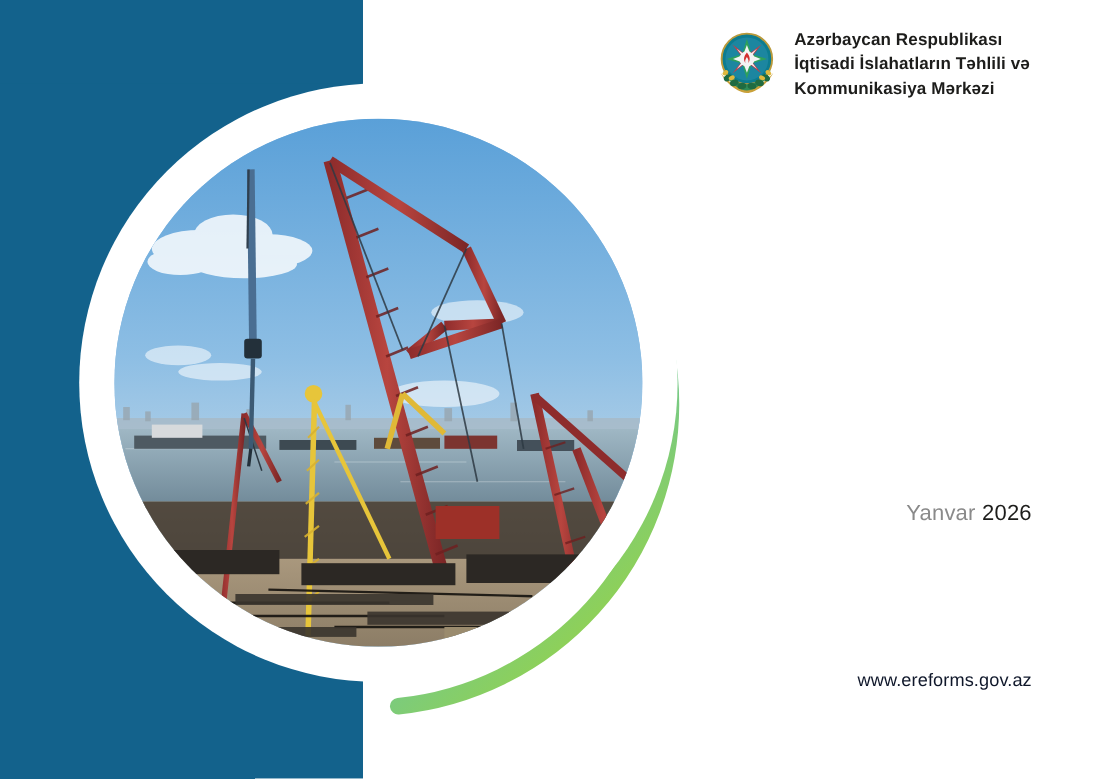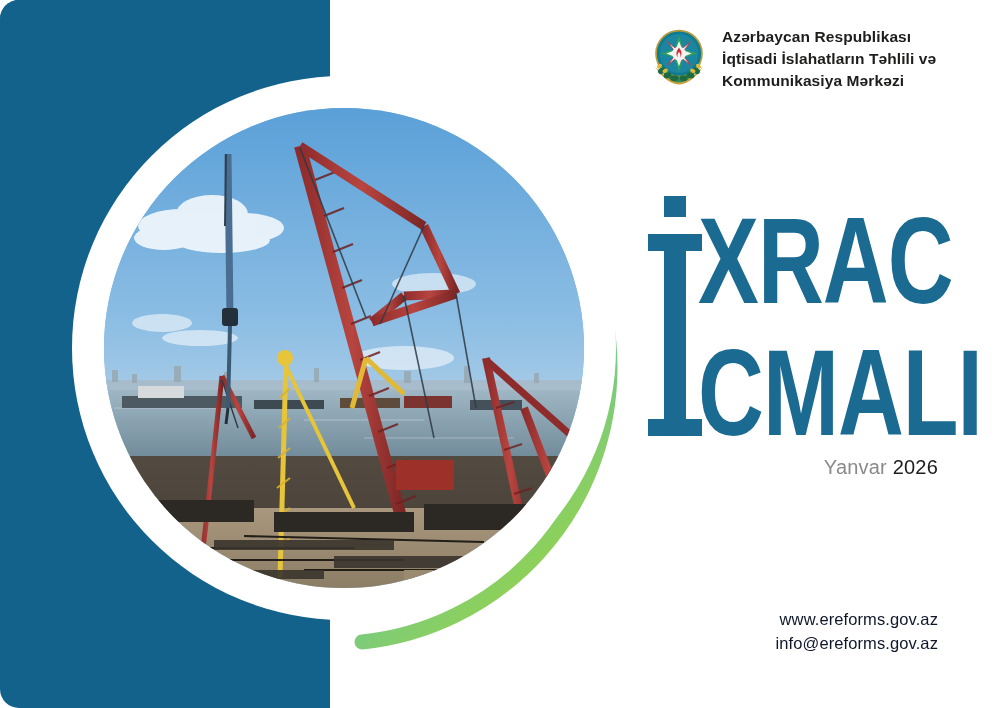--- a/index.html
+++ b/index.html
@@ -10,21 +10,20 @@
   }
   body {
     font-family: "Liberation Sans", sans-serif;
   }
   #cover {
     position: relative;
     width: 1000px;
     height: 708px;
     background: #ffffff;
     overflow: hidden;
-    border-radius: 19px;
   }
 
   
   .blue-panel {
     position: absolute;
     left: 0;
     top: 0;
     width: 330px;
     height: 708px;
     background: #13628C;
@@ -400,39 +399,23 @@
         <ellipse cx="26" cy="78" rx="5" ry="3.4" transform="rotate(-26 26 78)"></ellipse>
         <ellipse cx="74" cy="78" rx="5" ry="3.4" transform="rotate(26 74 78)"></ellipse>
         <ellipse cx="84" cy="70" rx="5" ry="3.4" transform="rotate(40 84 70)"></ellipse>
       </g>
     </svg>
     <div class="org-name">Azərbaycan Respublikası
 İqtisadi İslahatların Təhlili və
 Kommunikasiya Mərkəzi</div>
   </div>
 
-  <div class="title-block">
-
-    <svg class="title-i" viewBox="0 0 62 240" xmlns="http://www.w3.org/2000/svg">
-      <g fill="#1B6A91">
-        <rect x="20" y="0" width="22" height="21"></rect>
-        <rect x="4" y="38" width="54" height="17"></rect>
-        <rect x="20" y="38" width="22" height="186"></rect>
-        <rect x="4" y="223" width="54" height="17"></rect>
-      </g>
-    </svg>
-    <div class="title-lines">
-      <div class="title-line l1">XRAC</div>
-      <div class="title-line l2">CMALI</div>
-    </div>
-  </div>
 
   <div class="issue-date">
     <span>Yanvar</span>
     <span class="year">2026</span>
   </div>
 
   <div class="contacts">
     <div>www.ereforms.gov.az</div>
-    <div>info@ereforms.gov.az</div>
   </div>
 
 </div>
 
 </body></html>

